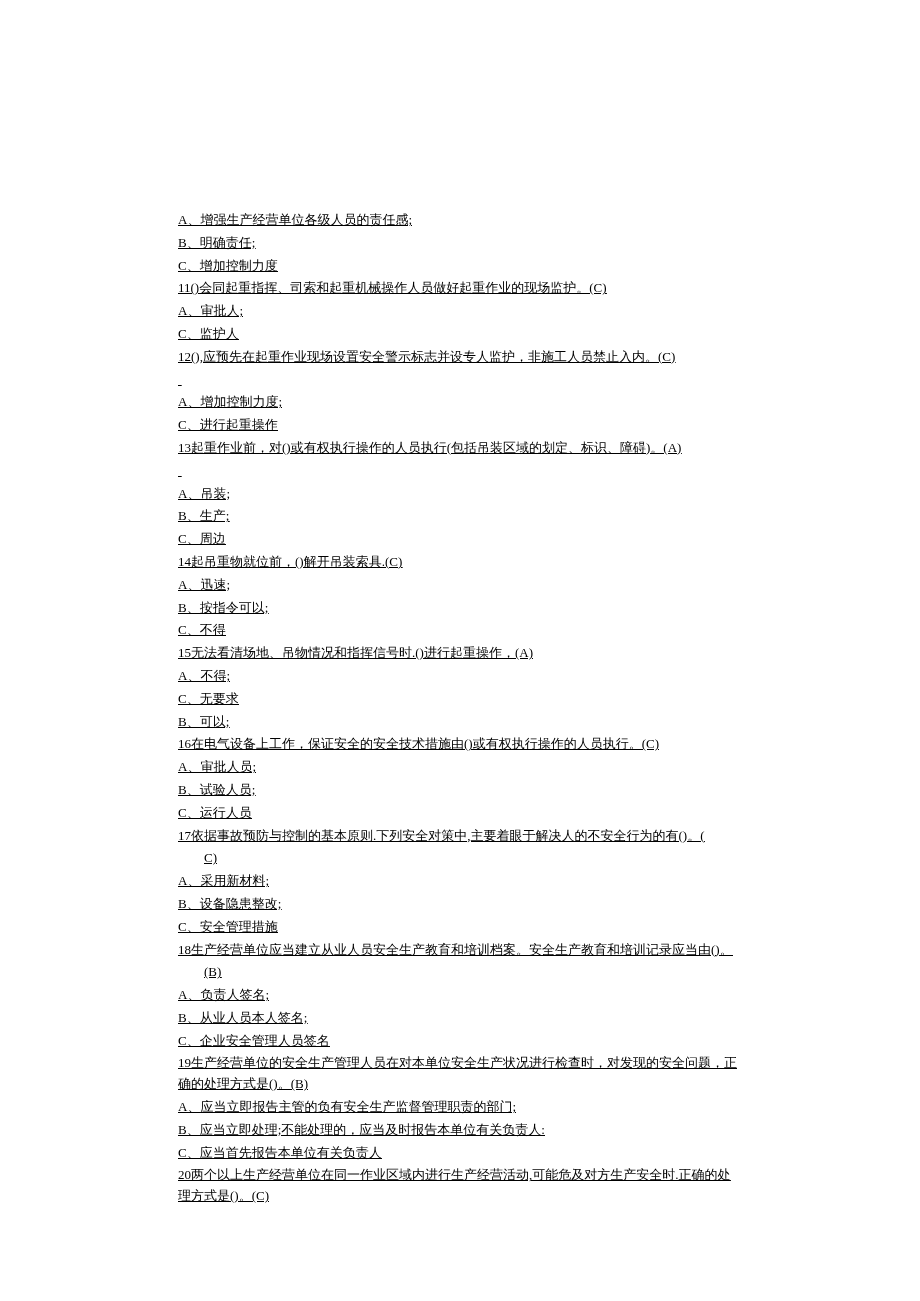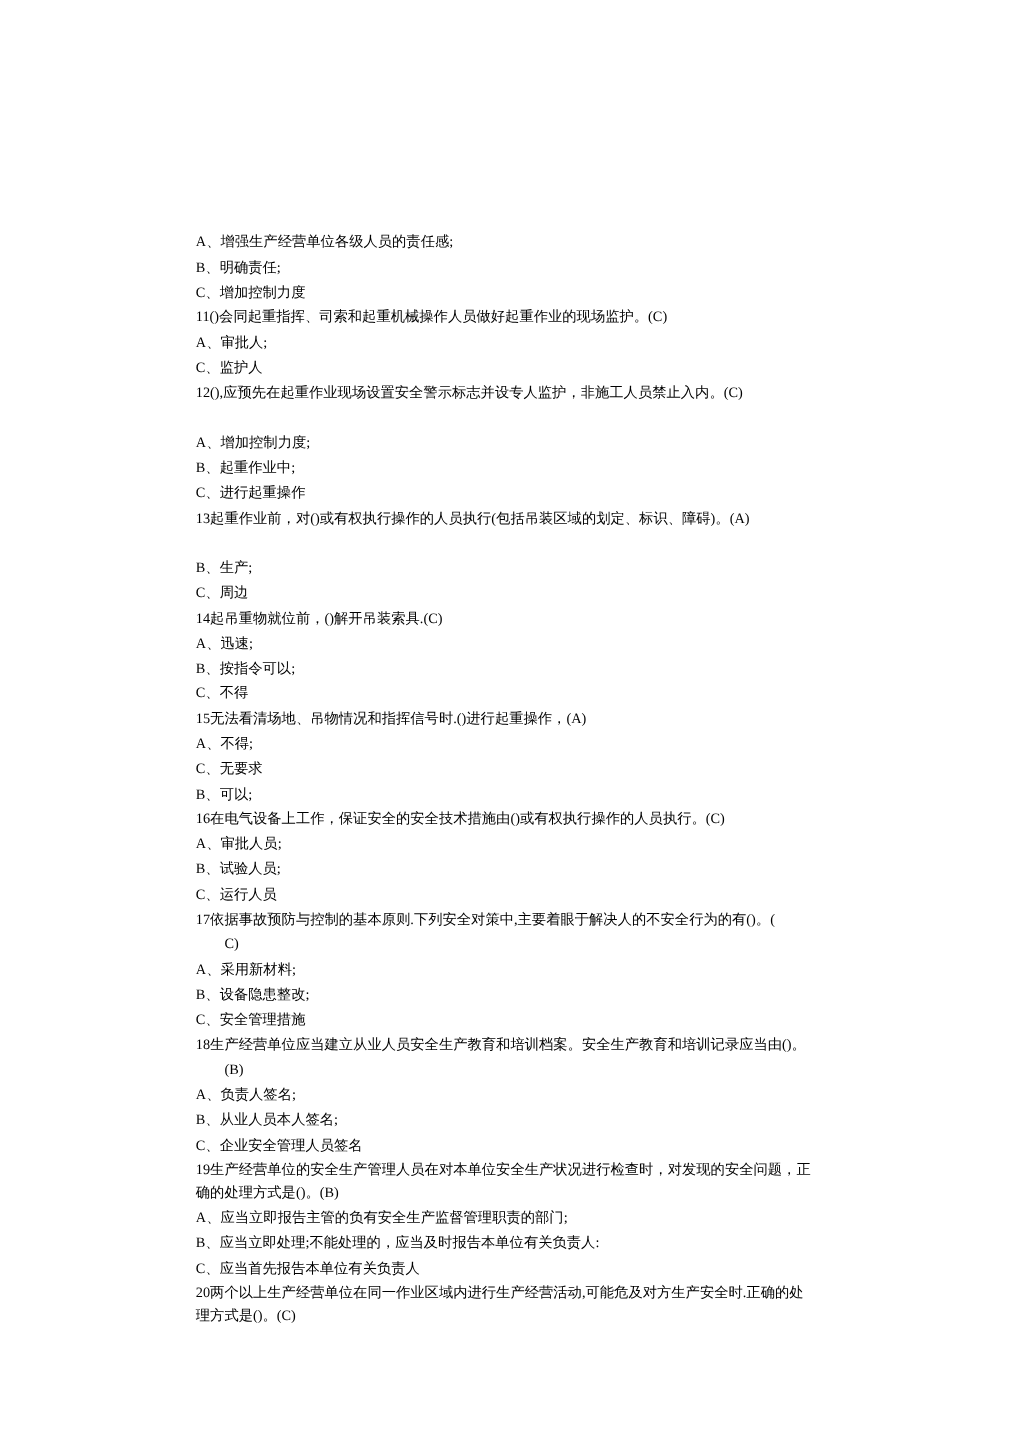--- a/index.html
+++ b/index.html
@@ -1,18 +1,19 @@
 <!DOCTYPE html>
 <html><head>
   <meta charset="utf-8">
   <style>
     * {
       margin: 0;
       padding: 0;
       box-sizing: border-box;
+      text-decoration: underline;
     }
     body {
       font-family: "SimSun", "宋体", serif;
       font-size: 13px;
       line-height: 1.6;
       color: #000;
       background: #fff;
       padding: 210px 178px 100px 178px;
       width: 920px;
     }
@@ -30,24 +31,24 @@
 <div id="content">
     <span class="line">A、增强生产经营单位各级人员的责任感;</span>
     <span class="line">B、明确责任;</span>
     <span class="line">C、增加控制力度</span>
     <span class="line">11()会同起重指挥、司索和起重机械操作人员做好起重作业的现场监护。(C)</span>
     <span class="line">A、审批人;</span>
     <span class="line">C、监护人</span>
     <span class="line">12(),应预先在起重作业现场设置安全警示标志并设专人监护，非施工人员禁止入内。(C)</span>
     <span class="line">&nbsp;</span>
     <span class="line">A、增加控制力度;</span>
-    <span class="line">B、起重作业中;</span>
     <span class="line">C、进行起重操作</span>
     <span class="line">13起重作业前，对()或有权执行操作的人员执行(包括吊装区域的划定、标识、障碍)。(A)</span>
     <span class="line">&nbsp;</span>
+    <span class="line">A、吊装;</span>
     <span class="line">B、生产;</span>
     <span class="line">C、周边</span>
     <span class="line">14起吊重物就位前，()解开吊装索具.(C)</span>
     <span class="line">A、迅速;</span>
     <span class="line">B、按指令可以;</span>
     <span class="line">C、不得</span>
     <span class="line">15无法看清场地、吊物情况和指挥信号时.()进行起重操作，(A)</span>
     <span class="line">A、不得;</span>
     <span class="line">C、无要求</span>
     <span class="line">B、可以;</span>

